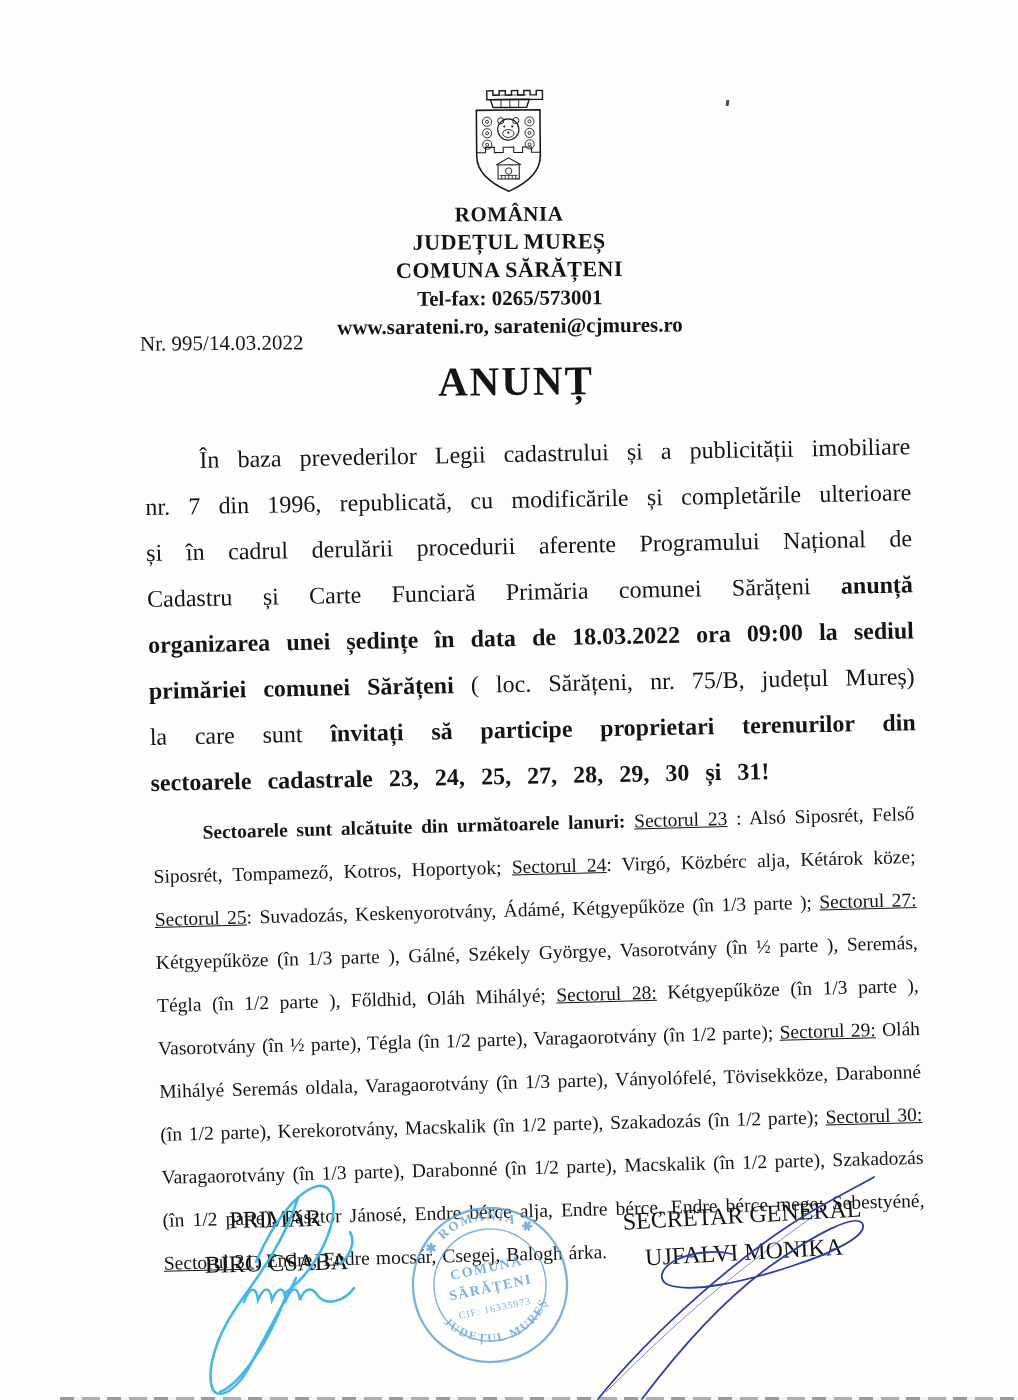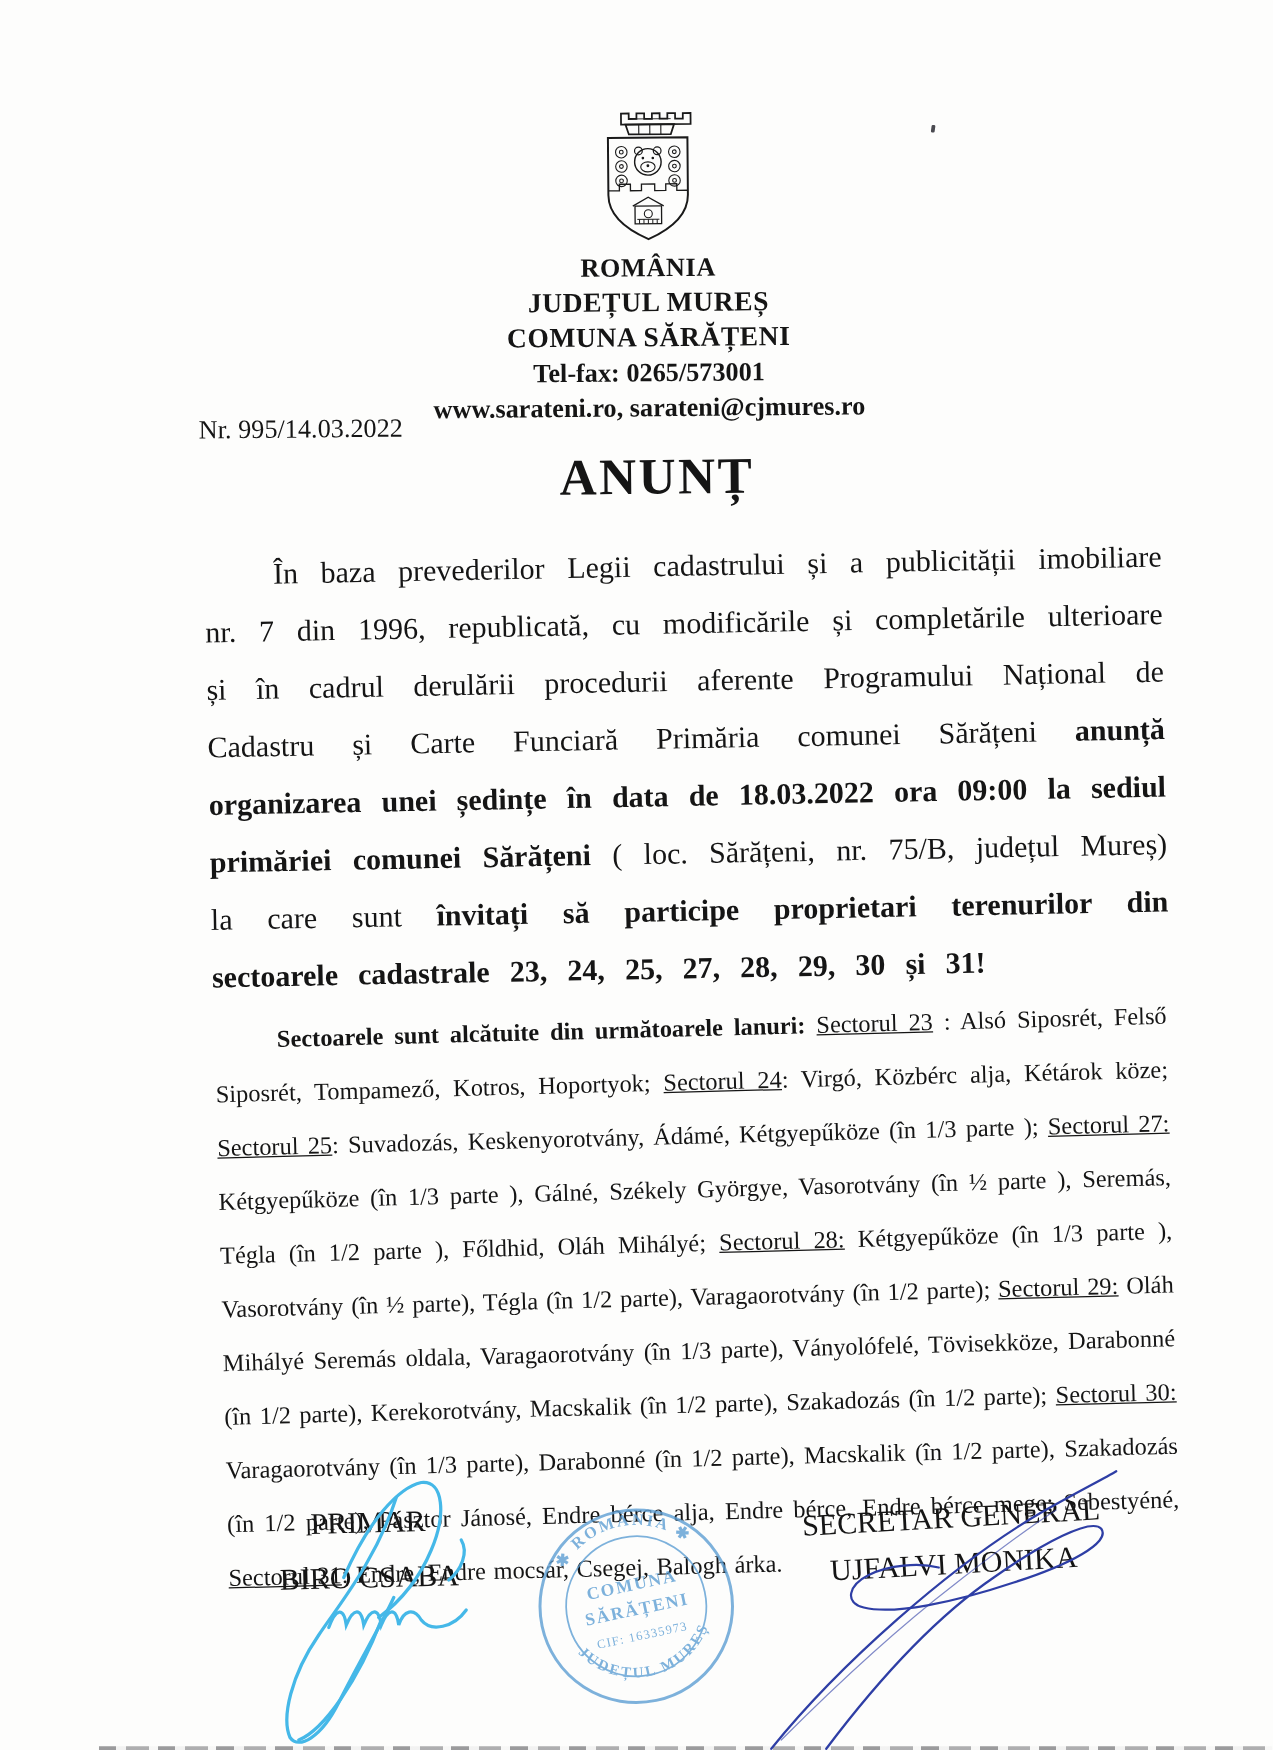--- a/index.html
+++ b/index.html
@@ -4,21 +4,21 @@
 <style>
   * { margin:0; padding:0; box-sizing:border-box; }
   html,body { width:1018px; height:1400px; }
   body {
     background:#fdfdfc;
     font-family:"Liberation Serif", serif;
     color:#151515;
     position:relative;
     overflow:hidden;
   }
-  .page { position:absolute; inset:0;margin-left:19px; }
+  .page { position:absolute; inset:0; }
 
   
   .header {
     position:absolute; top:82px; left:0; width:100%;
     text-align:center;
     transform:rotate(-0.5deg);
   }
   .coa-wrap { display:block; margin:0 auto 2px; width:106px; height:118px; }
   .h-line { font-weight:bold; }
   .h-country  { font-size:21px; letter-spacing:0.5px; margin-top:2px; }

